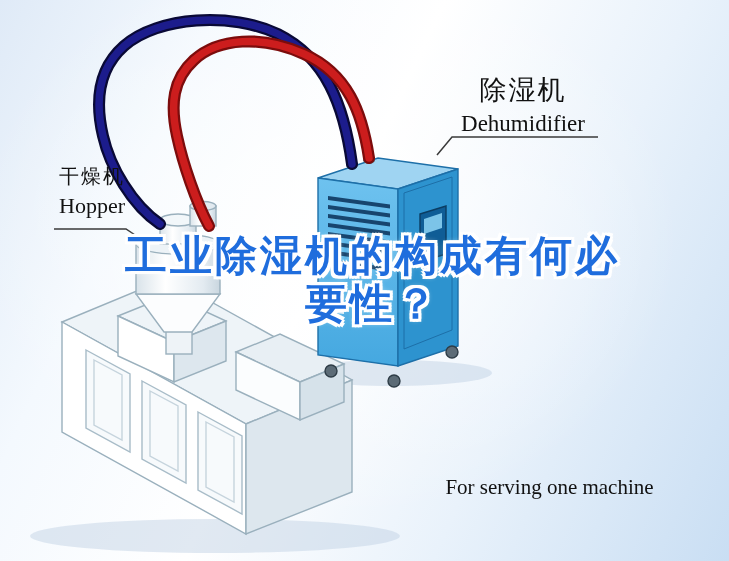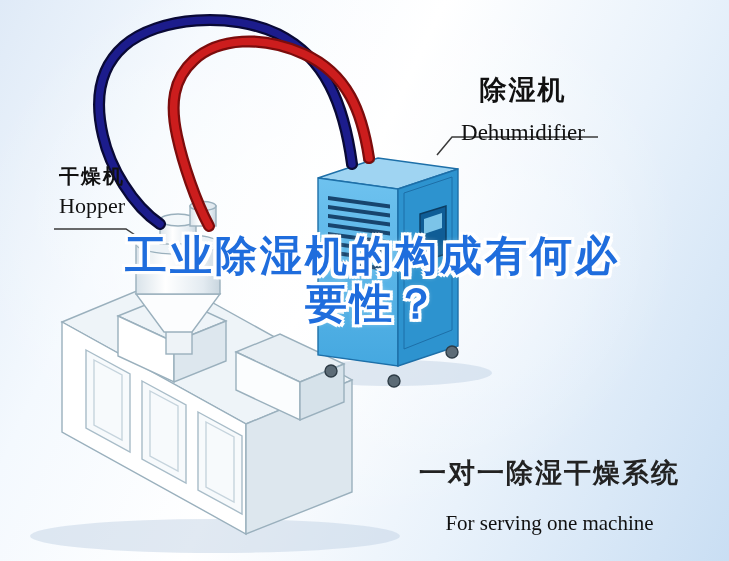--- a/index.html
+++ b/index.html
@@ -7,28 +7,28 @@
     position:relative;
     width:729px;height:561px;
     overflow:hidden;
     font-family:"Liberation Sans", sans-serif;
     background:
       radial-gradient(ellipse at 45% 42%, rgba(255,255,255,0.8), rgba(255,255,255,0) 62%),
       linear-gradient(115deg, #dfeaf7 0%, #f4f9fe 22%, #ffffff 45%, #e9f2fb 70%, #c9def3 100%);
   }
   .art{position:absolute;left:0;top:0;z-index:1;}
   .label{position:absolute;z-index:3;text-align:center;color:#111;}
-  .label .cn{font-weight:bold;letter-spacing:2px;}
+  .label .cn{font-weight:normal;letter-spacing:2px;}
   .serif{font-family:"Liberation Serif", serif;}
   .hopper-label{left:44px;top:163px;width:96px;}
   .hopper-label .cn{font-size:20px;}
   .hopper-label .en{font-size:22px;margin-top:3px;}
   .dehu-label{left:438px;top:72px;width:170px;}
   .dehu-label .cn{font-size:27px;}
-  .dehu-label .en{font-size:23px;margin-top:12px;}
+  .dehu-label .en{font-size:23px;margin-top:3px;}
   .main-title{
     position:absolute;z-index:5;left:16px;right:0;top:232px;
     text-align:center;
     font-size:42px;font-weight:bold;letter-spacing:3px;
     color:#1f6ddd;line-height:48px;
     text-shadow:
       -3px -3px 0 #fff, 3px -3px 0 #fff, -3px 3px 0 #fff, 3px 3px 0 #fff,
       0 -3px 0 #fff, 0 3px 0 #fff, -3px 0 0 #fff, 3px 0 0 #fff,
       0 0 6px #fff;
   }
@@ -148,17 +148,16 @@
     <div class="cn">除湿机</div>
     <div class="en serif">Dehumidifier</div>
   </div>
 
   <div class="main-title">
     <div>工业除湿机的构成有何必</div>
     <div>要性？</div>
   </div>
 
   <div class="caption">
-    <div class="cn">一对一除湿干燥系统</div>
     <div class="en serif">For serving one machine</div>
   </div>
 
 </div>
 
 </body></html>

